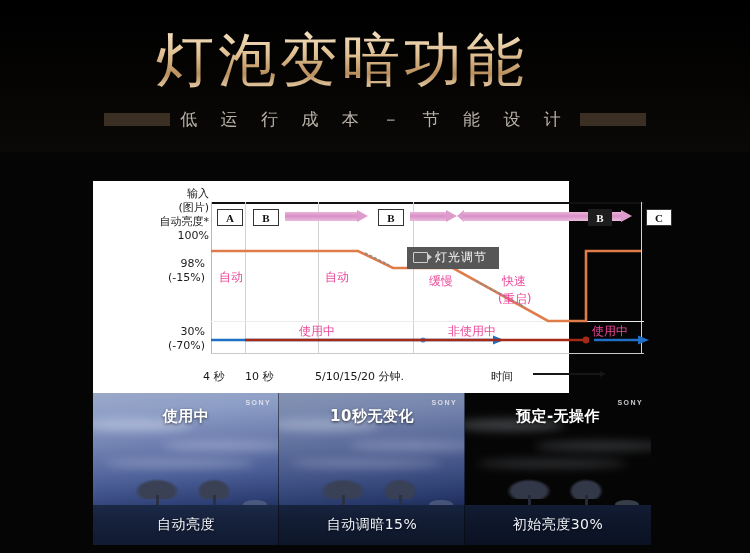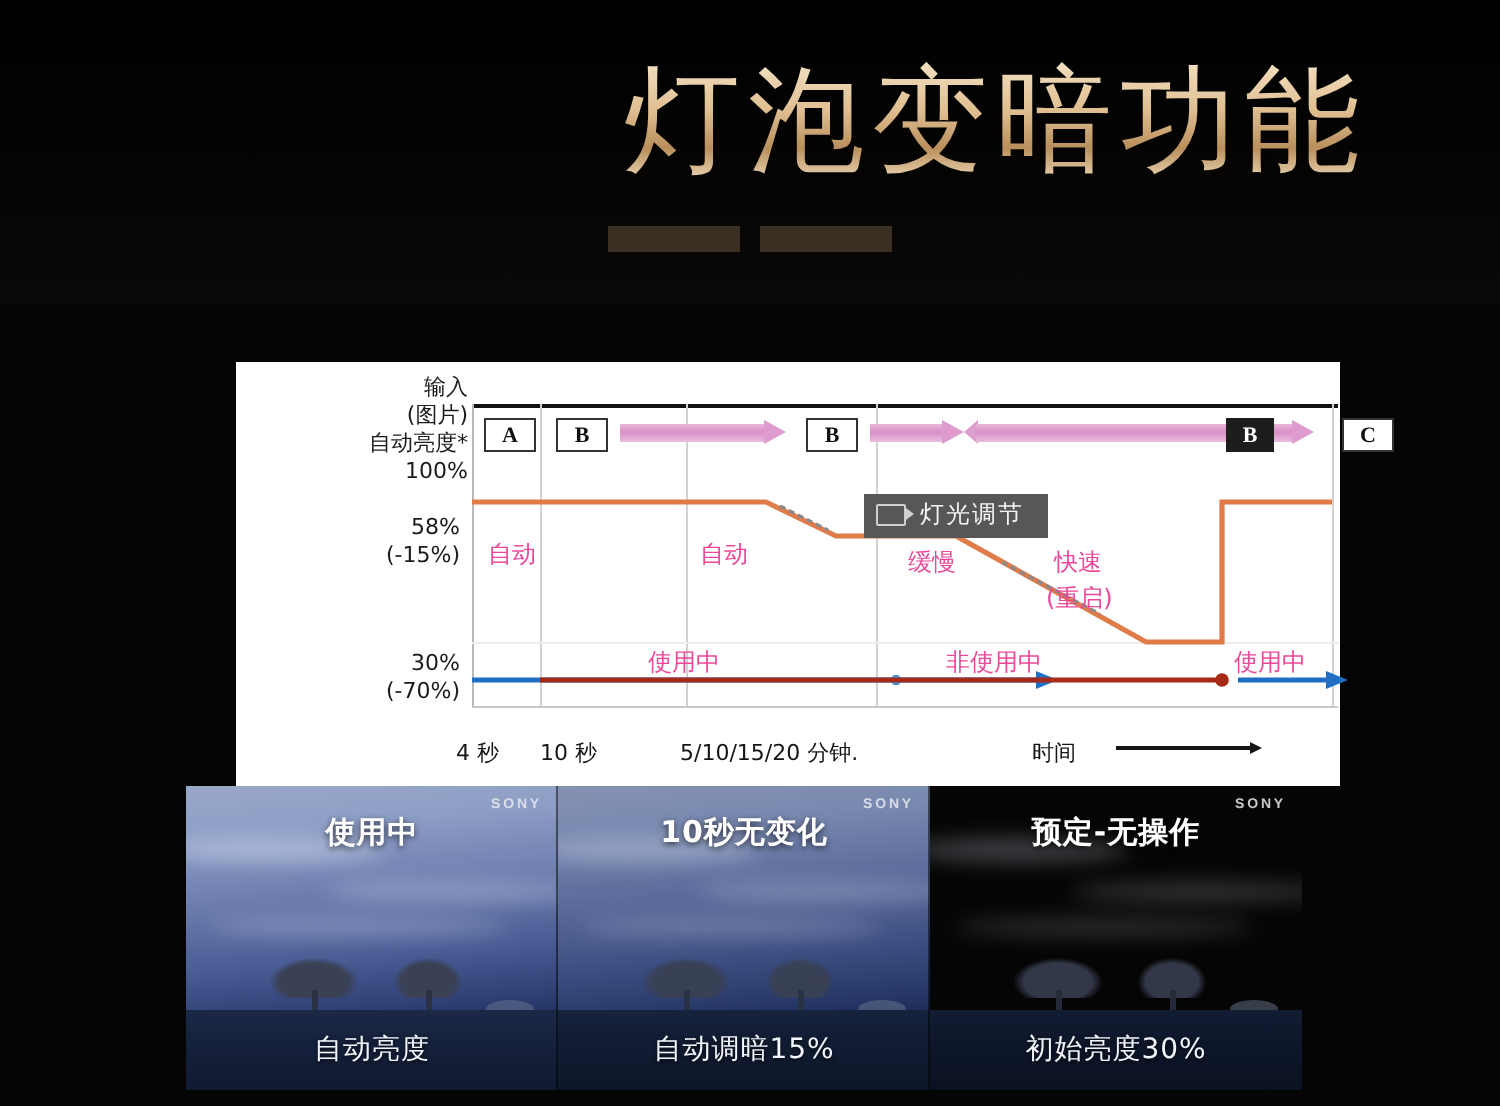--- a/index.html
+++ b/index.html
@@ -9,36 +9,36 @@
     font-family:"Liberation Sans","DejaVu Sans",sans-serif;
     overflow:hidden;
     position:relative;
   }
   .stage{position:absolute;inset:0;background:#050505;}
 
   
   .header{position:absolute;left:0;top:0;width:750px;height:152px;
           background:linear-gradient(180deg,#000 0%,#050403 55%,#0a0907 100%);}
   .title{
-    position:absolute;left:0;top:28px;width:684px;text-align:right;
+    position:absolute;left:0;top:28px;width:684px;text-align:center;
     font-size:58px;line-height:64px;letter-spacing:4px;font-weight:400;
     color:#e4c79b;
     background:linear-gradient(180deg,#f4e3c6 0%,#e0bf92 42%,#b98f5c 72%,#f0ddbd 100%);
     -webkit-background-clip:text;background-clip:text;
     -webkit-text-fill-color:transparent;color:transparent;
     font-family:"DejaVu Sans","Liberation Sans",sans-serif;
   }
   .subwrap{position:absolute;left:0;top:104px;width:750px;height:30px;
            display:flex;align-items:center;justify-content:center;gap:10px;}
   .subbar{width:66px;height:13px;background:#3a2f22;}
   .subtitle{font-size:17px;letter-spacing:9px;color:#b9b2a8;white-space:nowrap;
             font-family:"DejaVu Sans","Liberation Sans",sans-serif;}
 
   
-  .panel{position:absolute;left:93px;top:181px;width:552px;height:212px;background:#fff;margin-left:25px;}
+  .panel{position:absolute;left:93px;top:181px;width:476px;height:212px;background:#fff;}
   .chart{position:absolute;inset:0;}
 
   .axis-labels{position:absolute;left:6px;top:6px;width:110px;text-align:right;
                font-size:11px;line-height:14px;color:#1b1b1b;
                font-family:"DejaVu Sans","Liberation Sans",sans-serif;}
   .lbl-85{position:absolute;right:6px;top:76px;text-align:right;font-size:11px;line-height:14px;color:#1b1b1b;
           font-family:"DejaVu Sans","Liberation Sans",sans-serif;}
   .lbl-30{position:absolute;right:6px;top:144px;text-align:right;font-size:11px;line-height:14px;color:#1b1b1b;
           font-family:"DejaVu Sans","Liberation Sans",sans-serif;}
   .axis-left-box{position:absolute;left:0;top:0;width:118px;height:212px;}
@@ -122,36 +122,37 @@
 </style>
 </head>
 <body>
 
 <div class="stage">
 
   <div class="header">
     <div class="title">灯泡变暗功能</div>
     <div class="subwrap">
       <div class="subbar"></div>
+      <div class="subtitle">低 运 行 成 本 － 节 能 设 计</div>
       <div class="subbar"></div>
     </div>
   </div>
 
   <div class="panel">
     <div class="chart">
 
       <div class="axis-labels">
         <div>输入</div>
         <div>(图片)</div>
         <div>自动亮度*</div>
         <div>100%</div>
       </div>
       <div class="axis-left-box">
         <div class="lbl-85">
-          <div>58%</div>
+          <div>98%</div>
           <div>(-15%)</div>
         </div>
         <div class="lbl-30">
           <div>30%</div>
           <div>(-70%)</div>
         </div>
       </div>
 
       <div class="toprule"></div>
 

